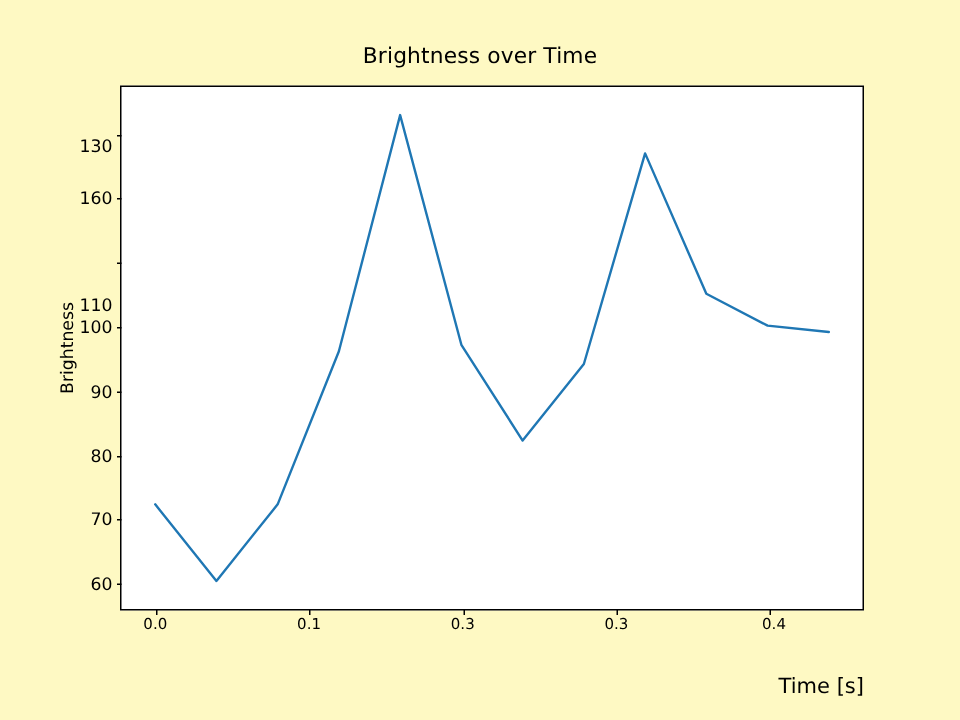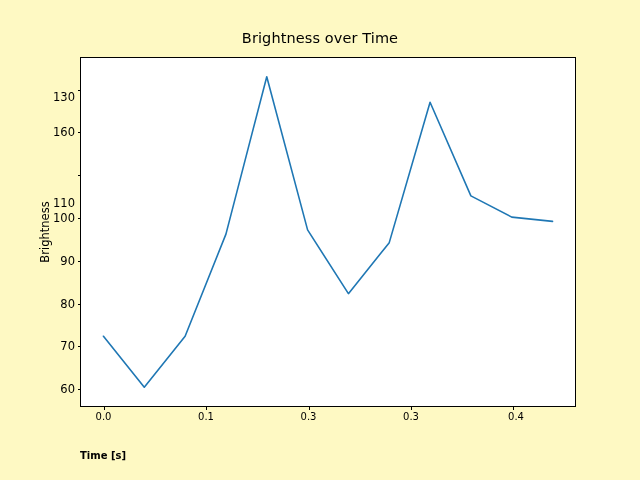--- a/index.html
+++ b/index.html
@@ -63,24 +63,23 @@
     transform:translateX(-50%);
     font-size:10px;
     color:#000000;
     white-space:nowrap;
   }
   
   #xlabel{
     position:absolute;
     left:80px;top:450px;
     width:496px;
-    text-align:left;
-    font-size:10px;
+    text-align:right;
+    font-size:14px;
     color:#000000;
-    font-weight:bold;
   }
   #ylabel{
     position:absolute;
     left:14px;top:57px;
     height:350px;
     display:flex;align-items:center;justify-content:center;
     font-size:11.5px;
     color:#000000;
   }
   #ylabel span{

